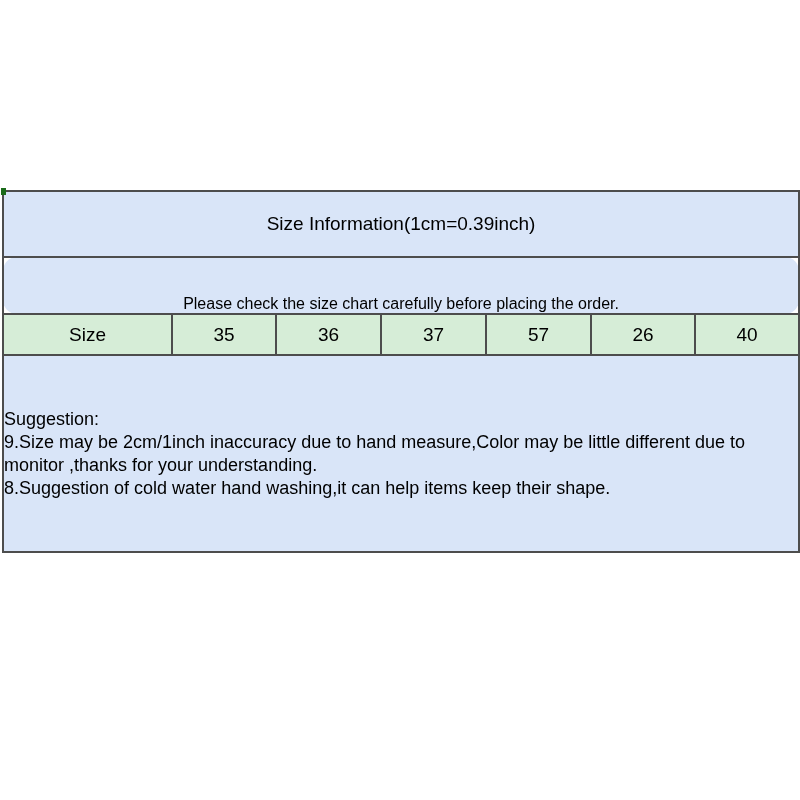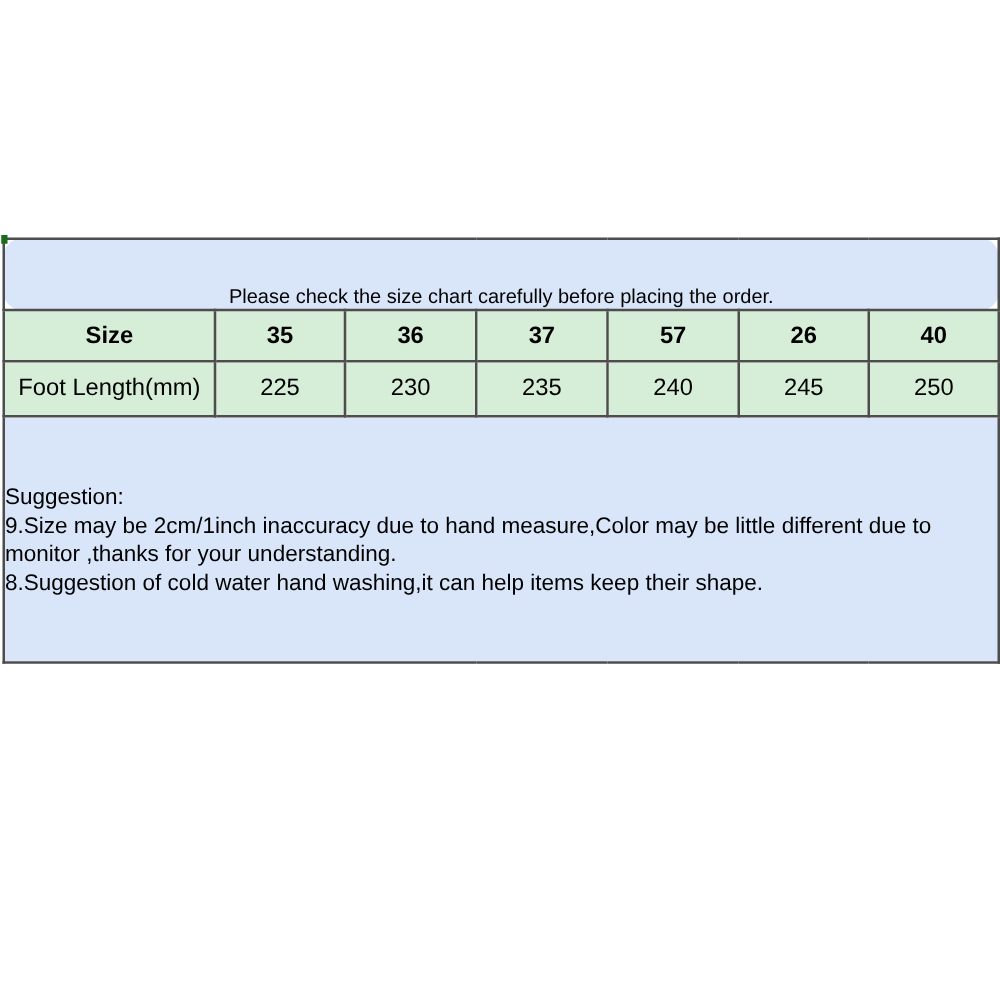--- a/index.html
+++ b/index.html
@@ -39,21 +39,21 @@
     vertical-align: bottom;
     font-size: 16px;
     padding-bottom: 2px;
     border-radius: 14px;
   }
   .label-cell, .value-cell {
     text-align: center;
     vertical-align: middle;
     font-size: 19px;
   }
-  tr.size-row td        { height: 39px; font-weight: bold; }
+  tr.size-row td        { height: 39px; }
   tr.foot-length-row td { height: 42px; }
   .attention-cell {
     height: 195px;
     vertical-align: middle;
     text-align: left;
     font-size: 18px;
     line-height: 23px;
     padding: 8px 4px 0 5px;
   }
   .corner-mark {
@@ -78,39 +78,33 @@
       <col style="width:169px">
       <col style="width:104px">
       <col style="width:105px">
       <col style="width:105px">
       <col style="width:105px">
       <col style="width:104px">
       <col style="width:104px">
     </colgroup>
     <tbody>
       <tr>
+        <td colspan="7" class="bg-blue title-cell">Size Information(1cm=0.39inch)</td>
+      </tr>
+      <tr>
         <td colspan="7" class="bg-blue note-cell">Please check the size chart carefully before placing the order.</td>
       </tr>
       <tr class="size-row">
         <td class="bg-green label-cell">Size</td>
         <td class="bg-green value-cell">35</td>
         <td class="bg-green value-cell">36</td>
         <td class="bg-green value-cell">37</td>
         <td class="bg-green value-cell">57</td>
         <td class="bg-green value-cell">26</td>
         <td class="bg-green value-cell">40</td>
-      </tr>
-      <tr class="foot-length-row">
-        <td class="bg-green label-cell">Foot Length(mm)</td>
-        <td class="bg-green value-cell">225</td>
-        <td class="bg-green value-cell">230</td>
-        <td class="bg-green value-cell">235</td>
-        <td class="bg-green value-cell">240</td>
-        <td class="bg-green value-cell">245</td>
-        <td class="bg-green value-cell">250</td>
       </tr>
       <tr>
         <td colspan="7" class="bg-blue attention-cell">
           <div>Suggestion:</div>
           <div>9.Size may be 2cm/1inch inaccuracy due to hand measure,Color may be little different due to</div>
           <div>monitor ,thanks for your understanding.</div>
           <div>8.Suggestion of cold water hand washing,it can help items keep their shape.</div>
         </td>
       </tr>
     </tbody>

